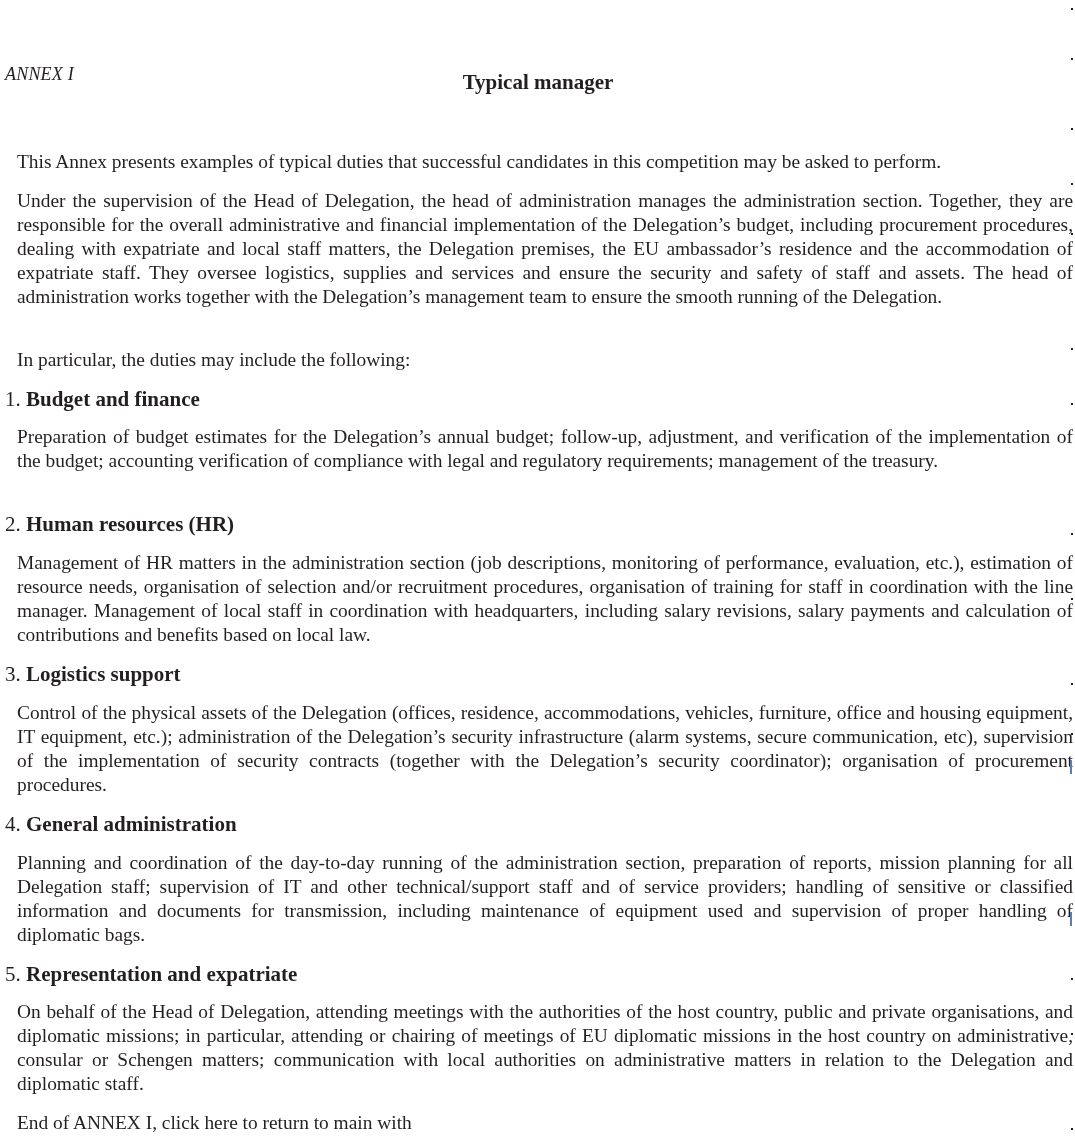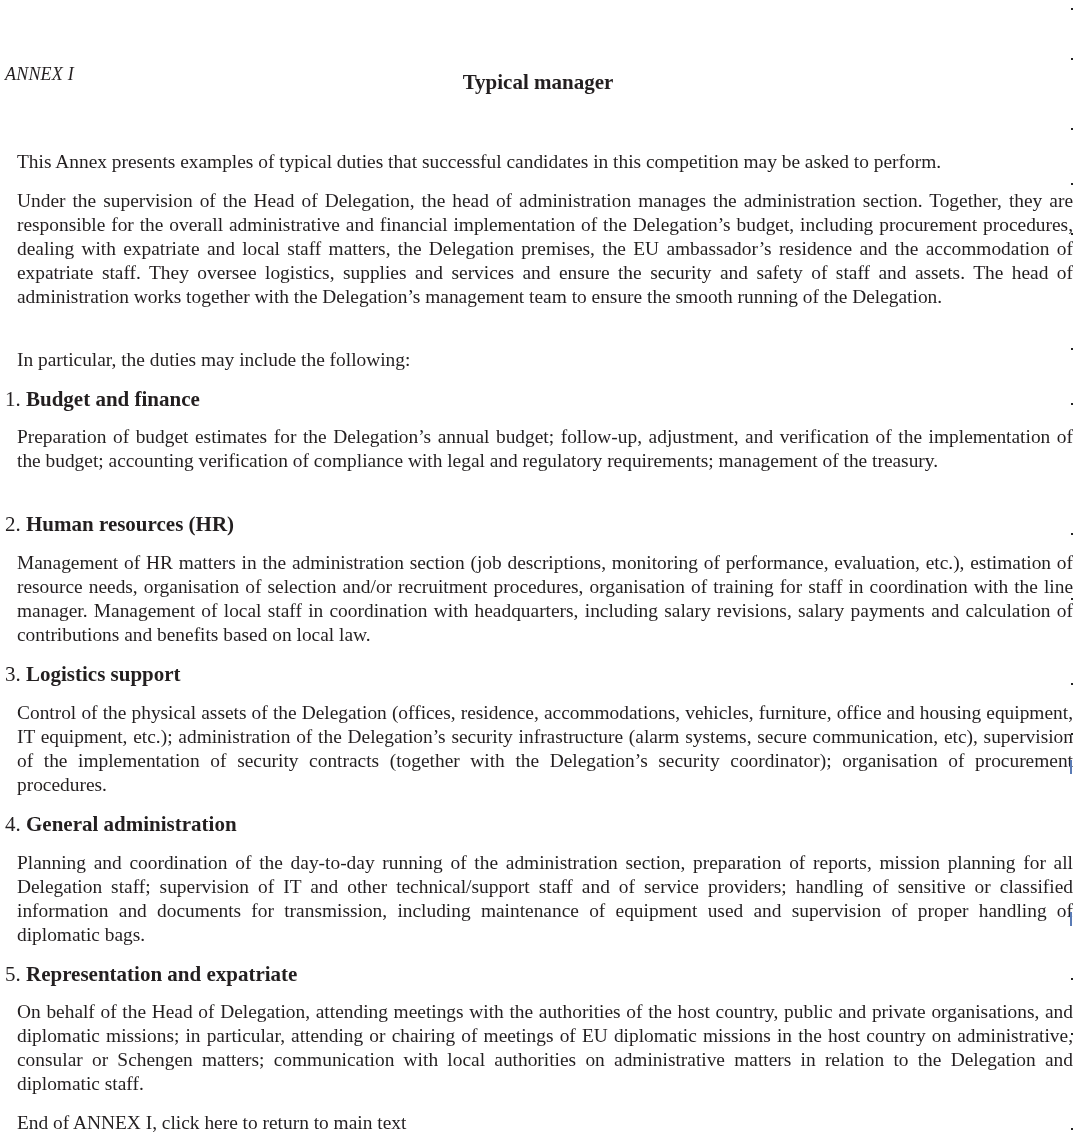--- a/index.html
+++ b/index.html
@@ -70,21 +70,21 @@
     <span class="lbl">General administration</span>
   </div>
   <p class="p" style="top:851px;">Planning and coordination of the day-to-day running of the administration section, preparation of reports, mission planning for all Delegation staff; supervision of IT and other technical/support staff and of service providers; handling of sensitive or classified information and documents for transmission, including maintenance of equipment used and supervision of proper handling of diplomatic bags.</p>
 
   <div class="heading" style="top:961px;">
     <span class="num">5.</span>
     <span class="lbl">Representation and expatriate</span>
   </div>
   <p class="p" style="top:1000px;">On behalf of the Head of Delegation, attending meetings with the authorities of the host country, public and private organisations, and diplomatic missions; in particular, attending or chairing of meetings of EU diplomatic missions in the host country on administrative, consular or Schengen matters; communication with local authorities on administrative matters in relation to the Delegation and diplomatic staff.</p>
 
-  <p class="p nojust link" style="top:1111px;">End of ANNEX I, click here to return to main text</p>
+  <p class="p nojust link" style="top:1111px;">End of ANNEX I, click here to return to main with</p>
 </div>
 
 <div class="margin-mark" style="top:8px;"></div>
 <div class="margin-mark" style="top:58px;"></div>
 <div class="margin-mark" style="top:128px;"></div>
 <div class="margin-mark" style="top:183px;"></div>
 <div class="margin-mark" style="top:233px;"></div>
 <div class="margin-mark" style="top:348px;"></div>
 <div class="margin-mark" style="top:403px;"></div>
 <div class="margin-mark" style="top:533px;"></div>

